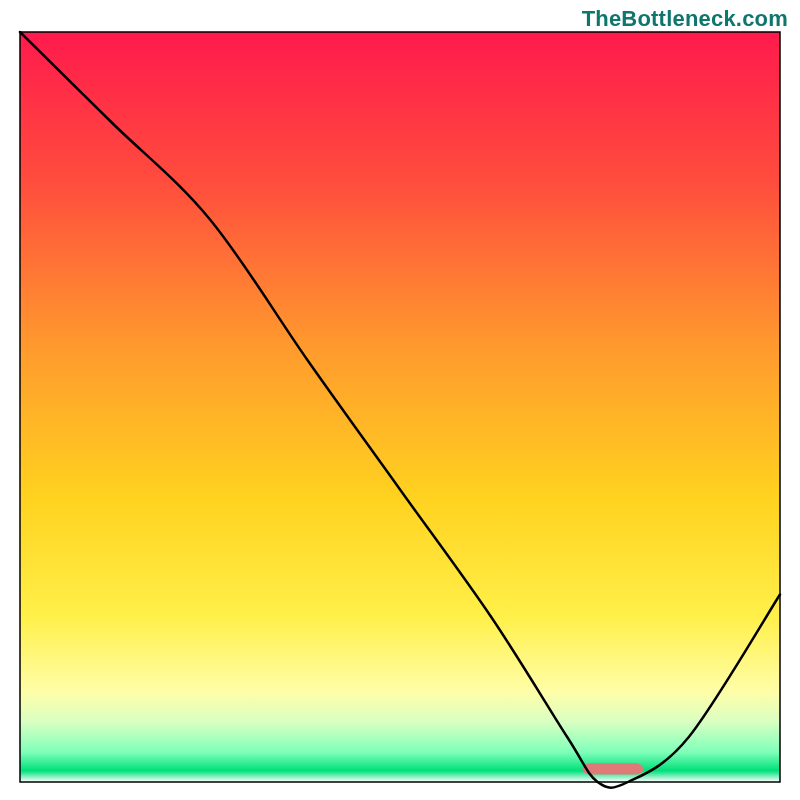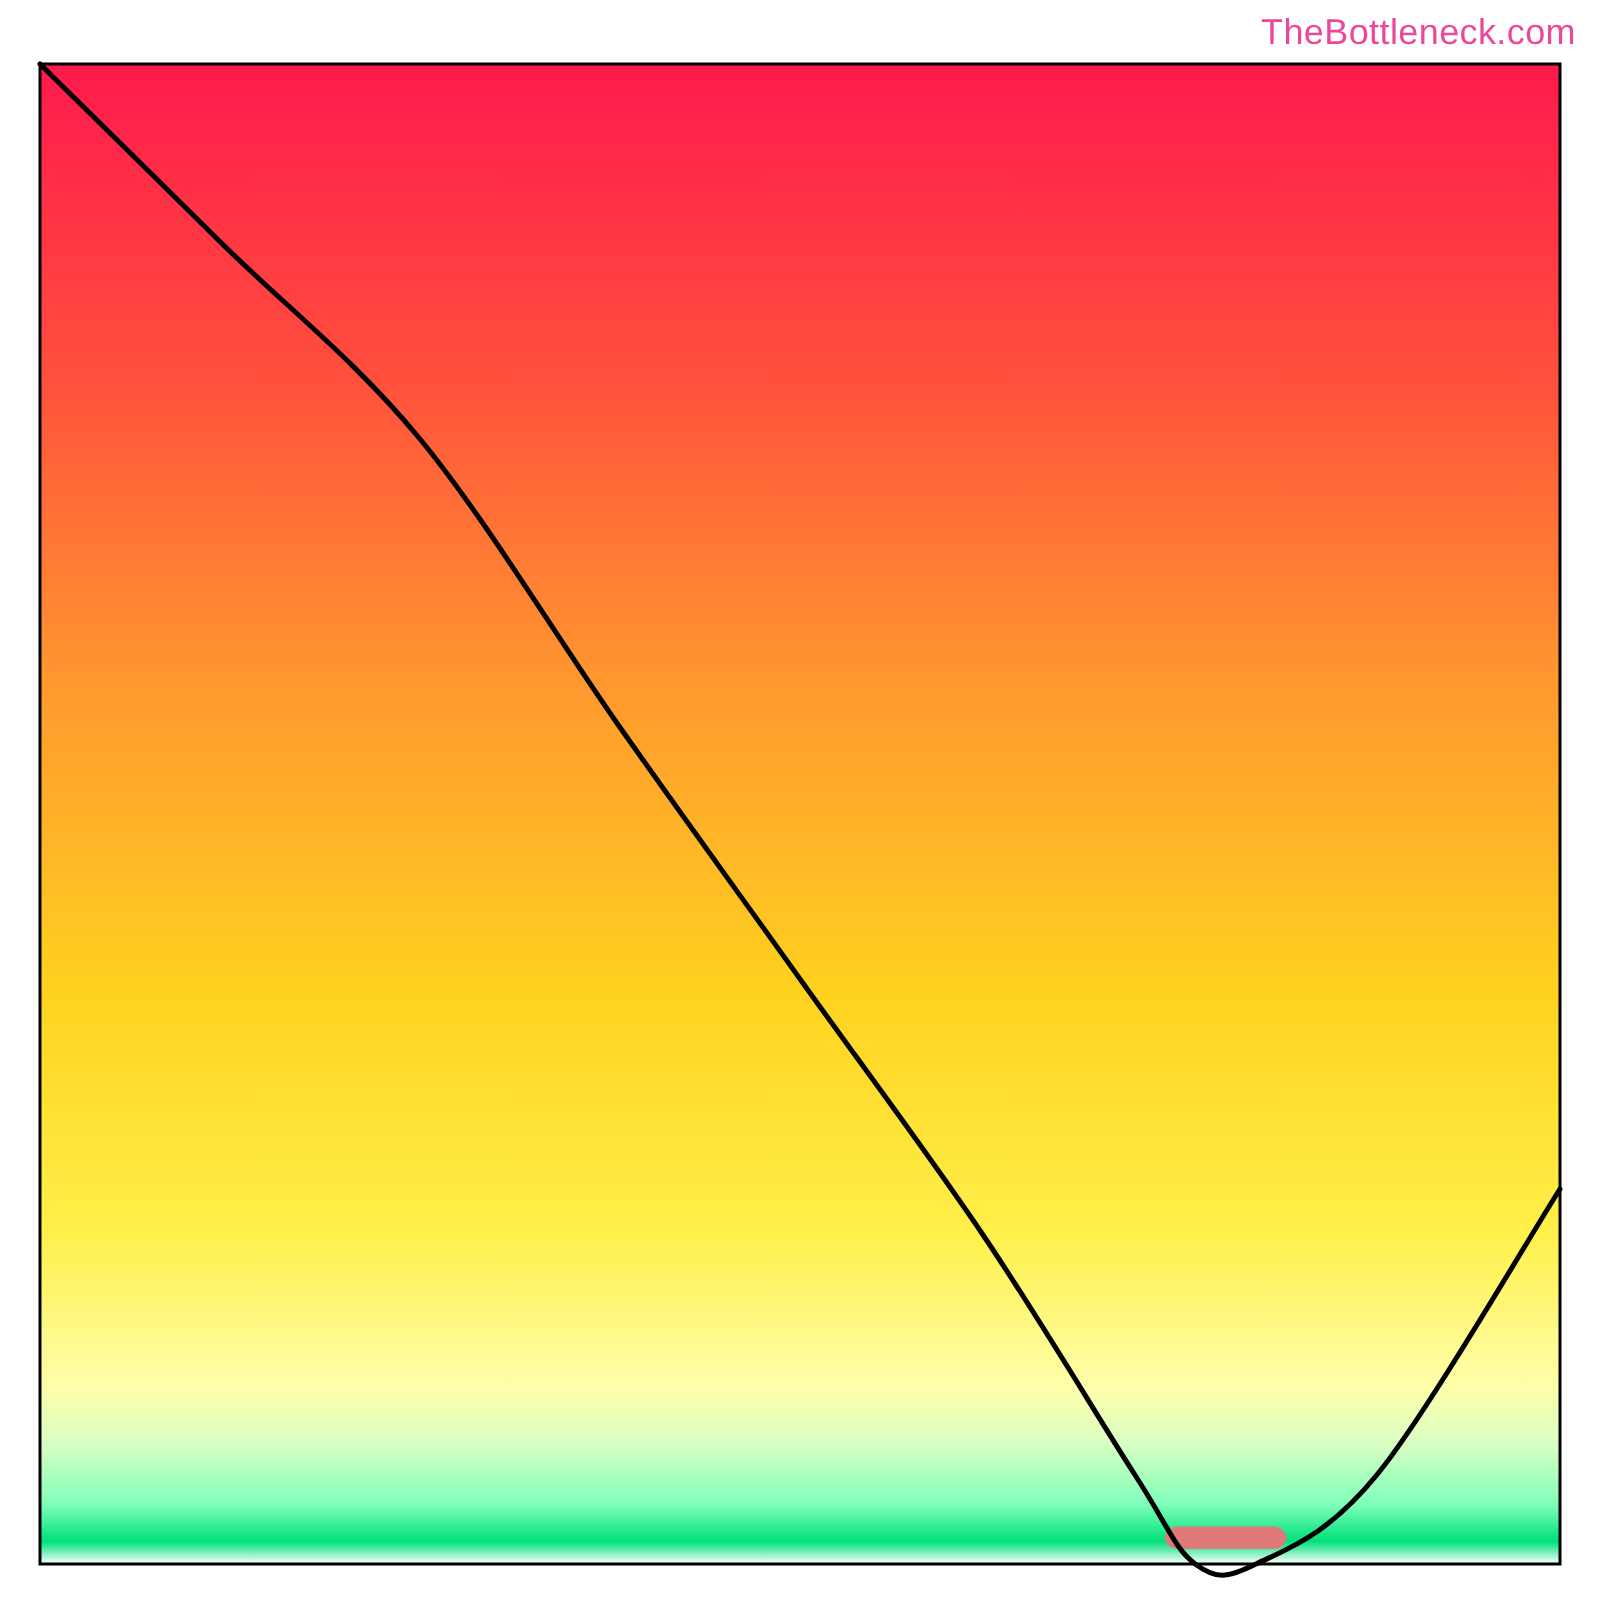--- a/index.html
+++ b/index.html
@@ -12,23 +12,23 @@
   }
   .wrap {
     position: relative;
     width: 800px;
     height: 800px;
   }
   .watermark {
     position: absolute;
     top: 6px;
     right: 12px;
-    font-size: 18px;
-    font-weight: 400;
-    color: #ec4899;
+    font-size: 22px;
+    font-weight: 700;
+    color: #0f766e;
     letter-spacing: 0.2px;
     z-index: 10;
   }
   svg.chart {
     position: absolute;
     left: 0;
     top: 0;
     width: 800px;
     height: 800px;
   }

